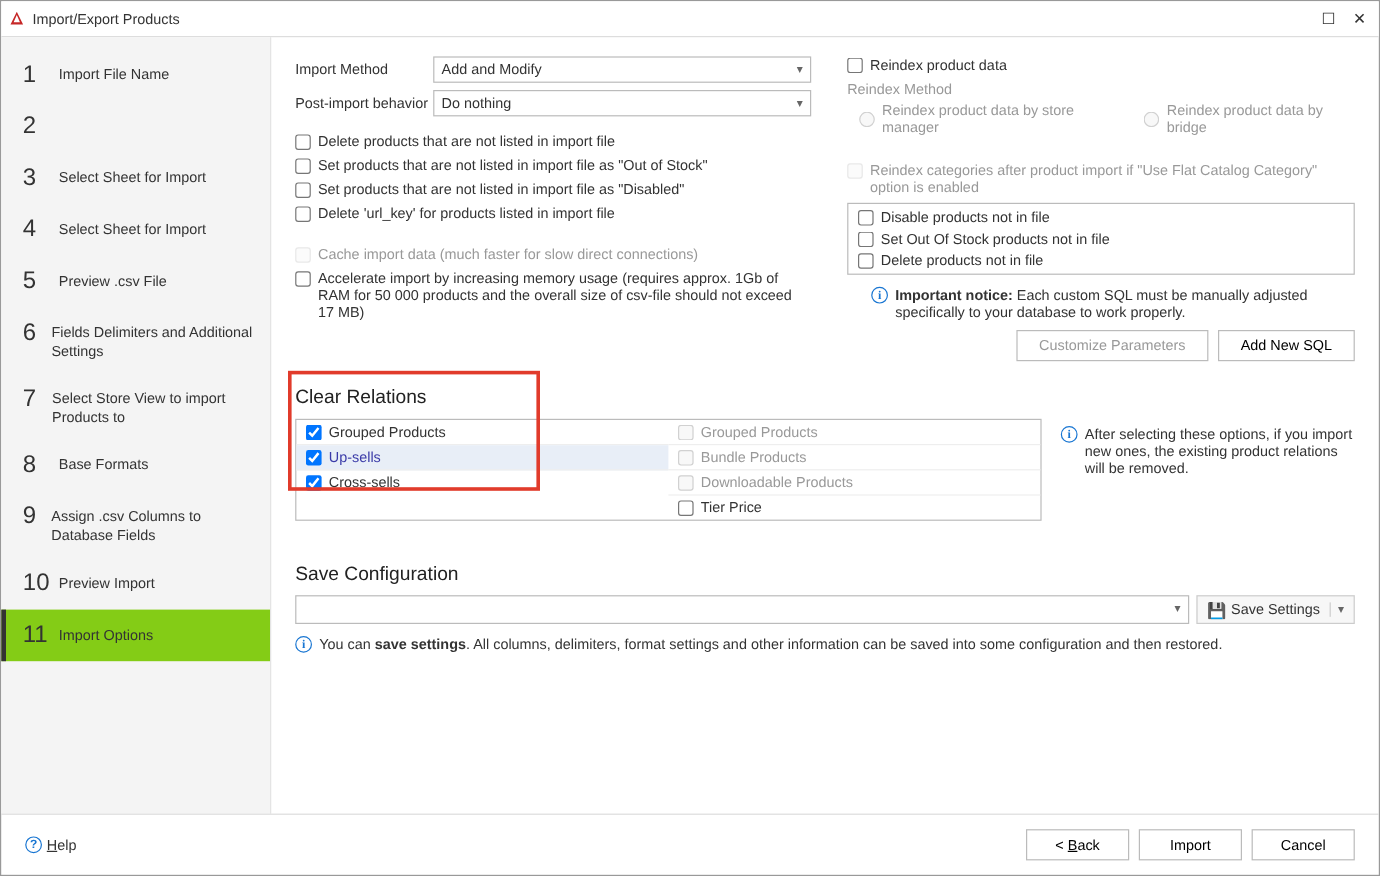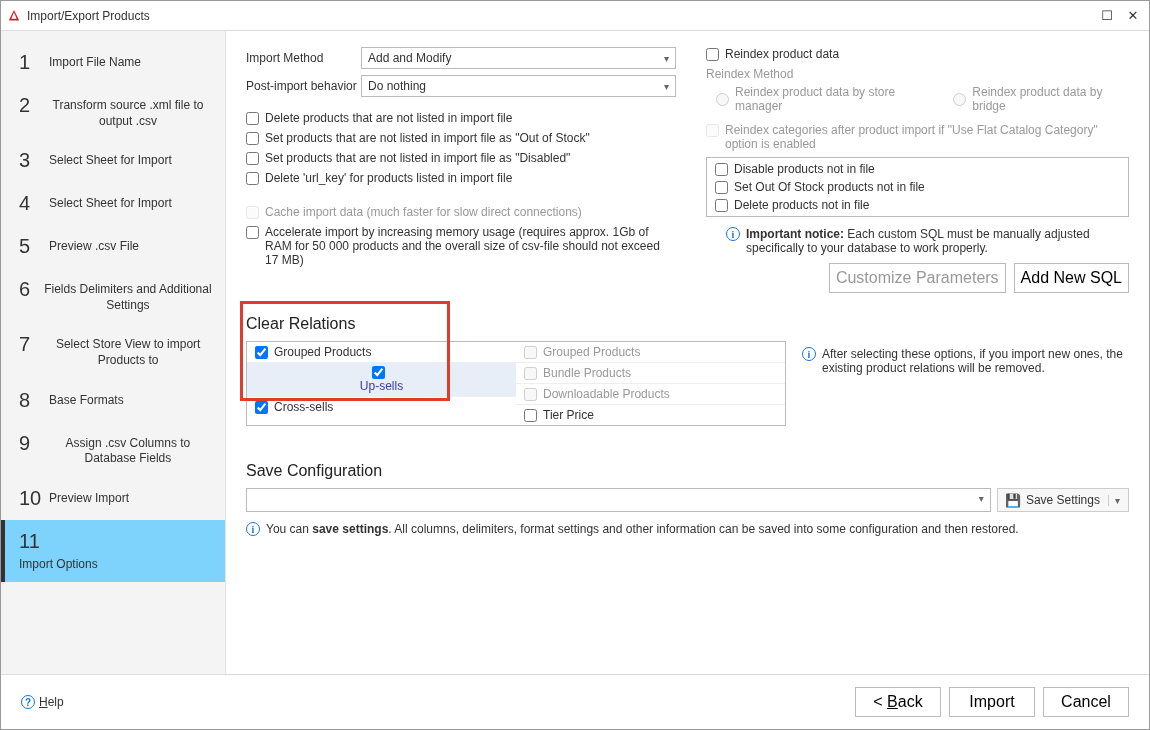--- a/index.html
+++ b/index.html
@@ -48,25 +48,23 @@
   width: 30px;
   font-size: 20px;
   font-weight: 300;
   color: #333;
 }
 .step .label {
   font-size: 12px;
   color: #333;
   padding-top: 4px;
   line-height: 1.3;
-  text-align: center;
 }
 .step.active {
-  background: #7dd3fc;
-  flex-direction: column;
+  background: #84cc16;
 }
 .step.active::before {
   content: "";
   position: absolute;
   left: 0; top: 0; bottom: 0;
   width: 4px;
   background: #333;
 }
 .main {
   flex: 1;
@@ -107,21 +105,21 @@
   margin-bottom: 6px;
   font-size: 12px;
 }
 .chk input[type="checkbox"], .rad input[type="radio"] {
   margin-right: 6px;
   width: 13px; height: 13px;
   margin-top: 1px;
 }
 .muted { color: #999; }
 .chk.muted input { opacity: 0.5; }
-.rad { display: flex; align-items: center; margin-bottom: 4px; font-size: 12px; }
+.rad { display: flex; align-items: center; margin-bottom: 16px; font-size: 12px; }
 .section-header {
   font-size: 16px;
   font-weight: 400;
   margin: 8px 0 8px 0;
   color: #222;
 }
 .sql-box {
   border: 1px solid #bbb;
   padding: 2px 0;
 }
@@ -148,43 +146,43 @@
   display: inline-flex;
   align-items: center;
   justify-content: center;
   flex-shrink: 0;
   font-family: serif;
 }
 .btn-row { display: flex; gap: 8px; justify-content: flex-end; margin-top: 8px; }
 .btn {
   border: 1px solid #bbb;
   background: #fff;
-  padding: 5px 6px;
-  font-size: 16px;
+  padding: 5px 18px;
+  font-size: 12px;
   cursor: pointer;
 }
 .btn.disabled { color: #999; }
 .clear-rel {
   margin-top: 14px;
 }
 .clear-rel .box {
   border: 1px solid #bbb;
   display: flex;
 }
 .clear-rel .col { flex: 1; }
 .clear-rel .item {
   display: flex;
   align-items: center;
   padding: 3px 8px;
   font-size: 12px;
   border-bottom: 1px solid #eee;
 }
 .clear-rel .item:last-child { border-bottom: none; }
 .clear-rel .item input { margin-right: 6px; }
-.clear-rel .item.sel { background: #e8eef7; color: #3a3aa8; flex-direction: column; }
+.clear-rel .item.sel { background: #e8eef7; color: #3a3aa8; }
 .highlight-box {
   position: absolute;
   border: 3px solid #e13b2b;
   pointer-events: none;
 }
 .clear-rel-wrap { position: relative; }
 .save-cfg { margin-top: 28px; }
 .save-cfg .row2 {
   display: flex;
   gap: 6px;
@@ -265,21 +263,20 @@
 </div>
 
 <div class="content">
   <div class="sidebar">
     <div class="step">
         <span class="num">1</span>
         <span class="label">Import File Name</span>
       </div>
     <div class="step">
         <span class="num">2</span>
-        <span class="label">Transform source .xml file to output .csv</span>
       </div>
     <div class="step">
         <span class="num">3</span>
         <span class="label">Select Sheet for Import</span>
       </div>
     <div class="step">
         <span class="num">4</span>
         <span class="label">Select Sheet for Import</span>
       </div>
     <div class="step">
@@ -395,21 +392,21 @@
           <span><b>Important notice:</b><span> Each custom SQL must be manually adjusted specifically to your database to work properly.</span></span>
         </div>
         <div class="btn-row">
           <button class="btn disabled">Customize Parameters</button>
           <button class="btn">Add New SQL</button>
         </div>
       </div>
     </div>
 
     <div class="clear-rel clear-rel-wrap" style="display:flex; gap:16px;">
-      <div style="width:540px; position:relative;">
+      <div style="width:622px; position:relative;">
         <div class="section-header">Clear Relations</div>
         <div class="box">
           <div class="col">
             <label class="item">
                 <input type="checkbox" checked="" style="">
                 <span>Grouped Products</span>
               </label>
             <label class="item sel">
                 <input type="checkbox" checked="" style="">
                 <span>Up-sells</span>

